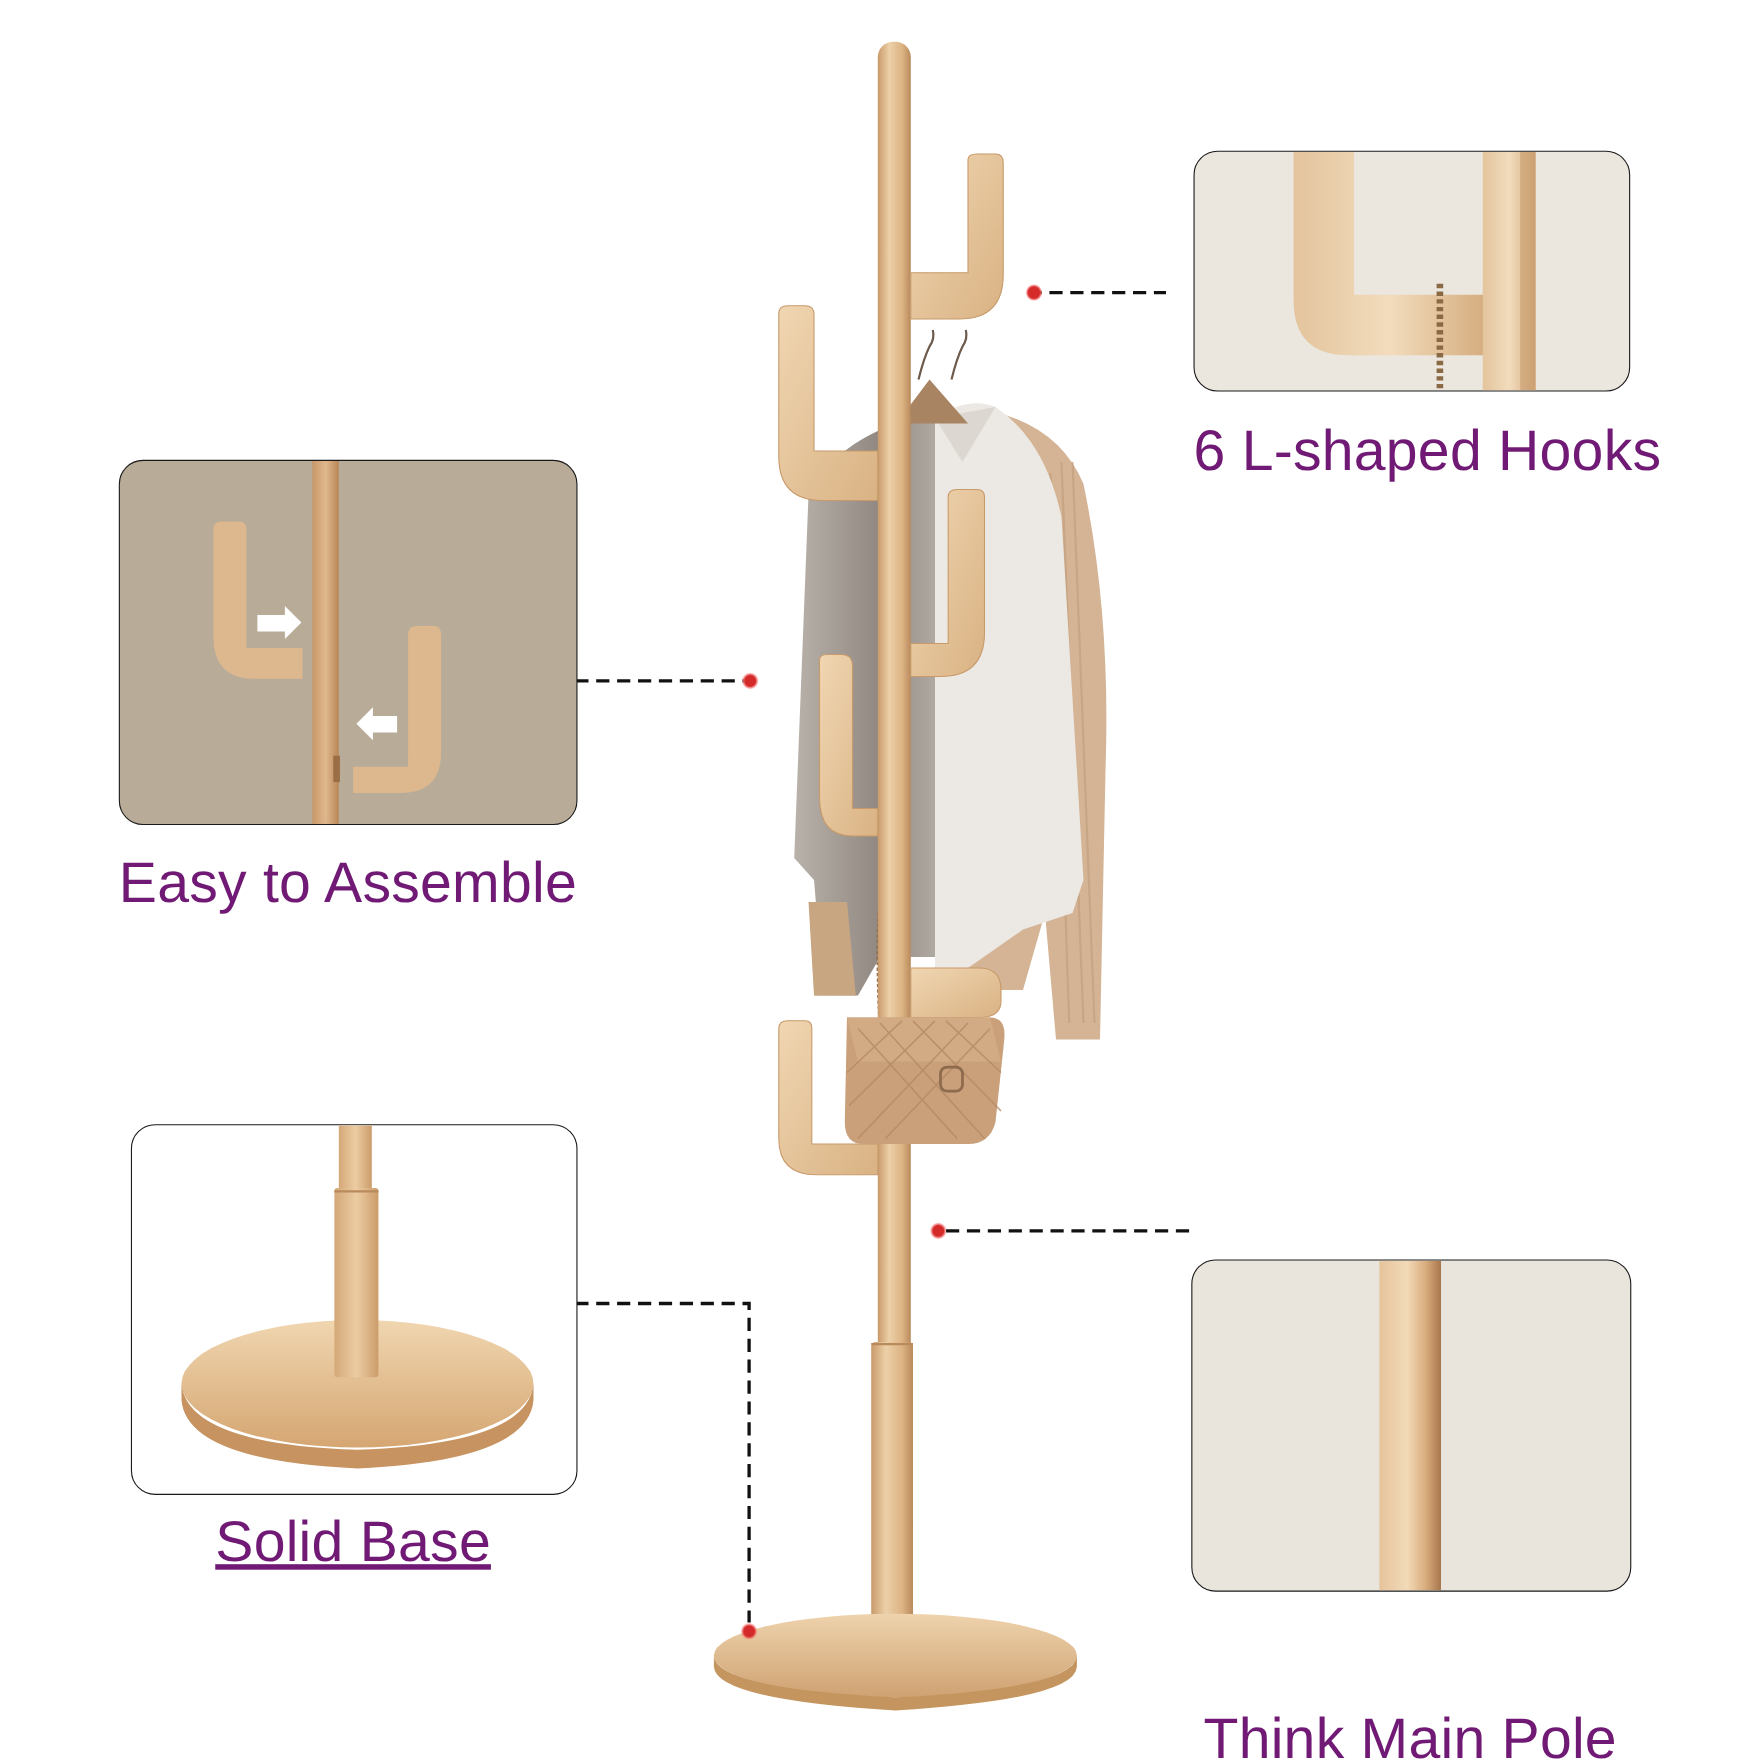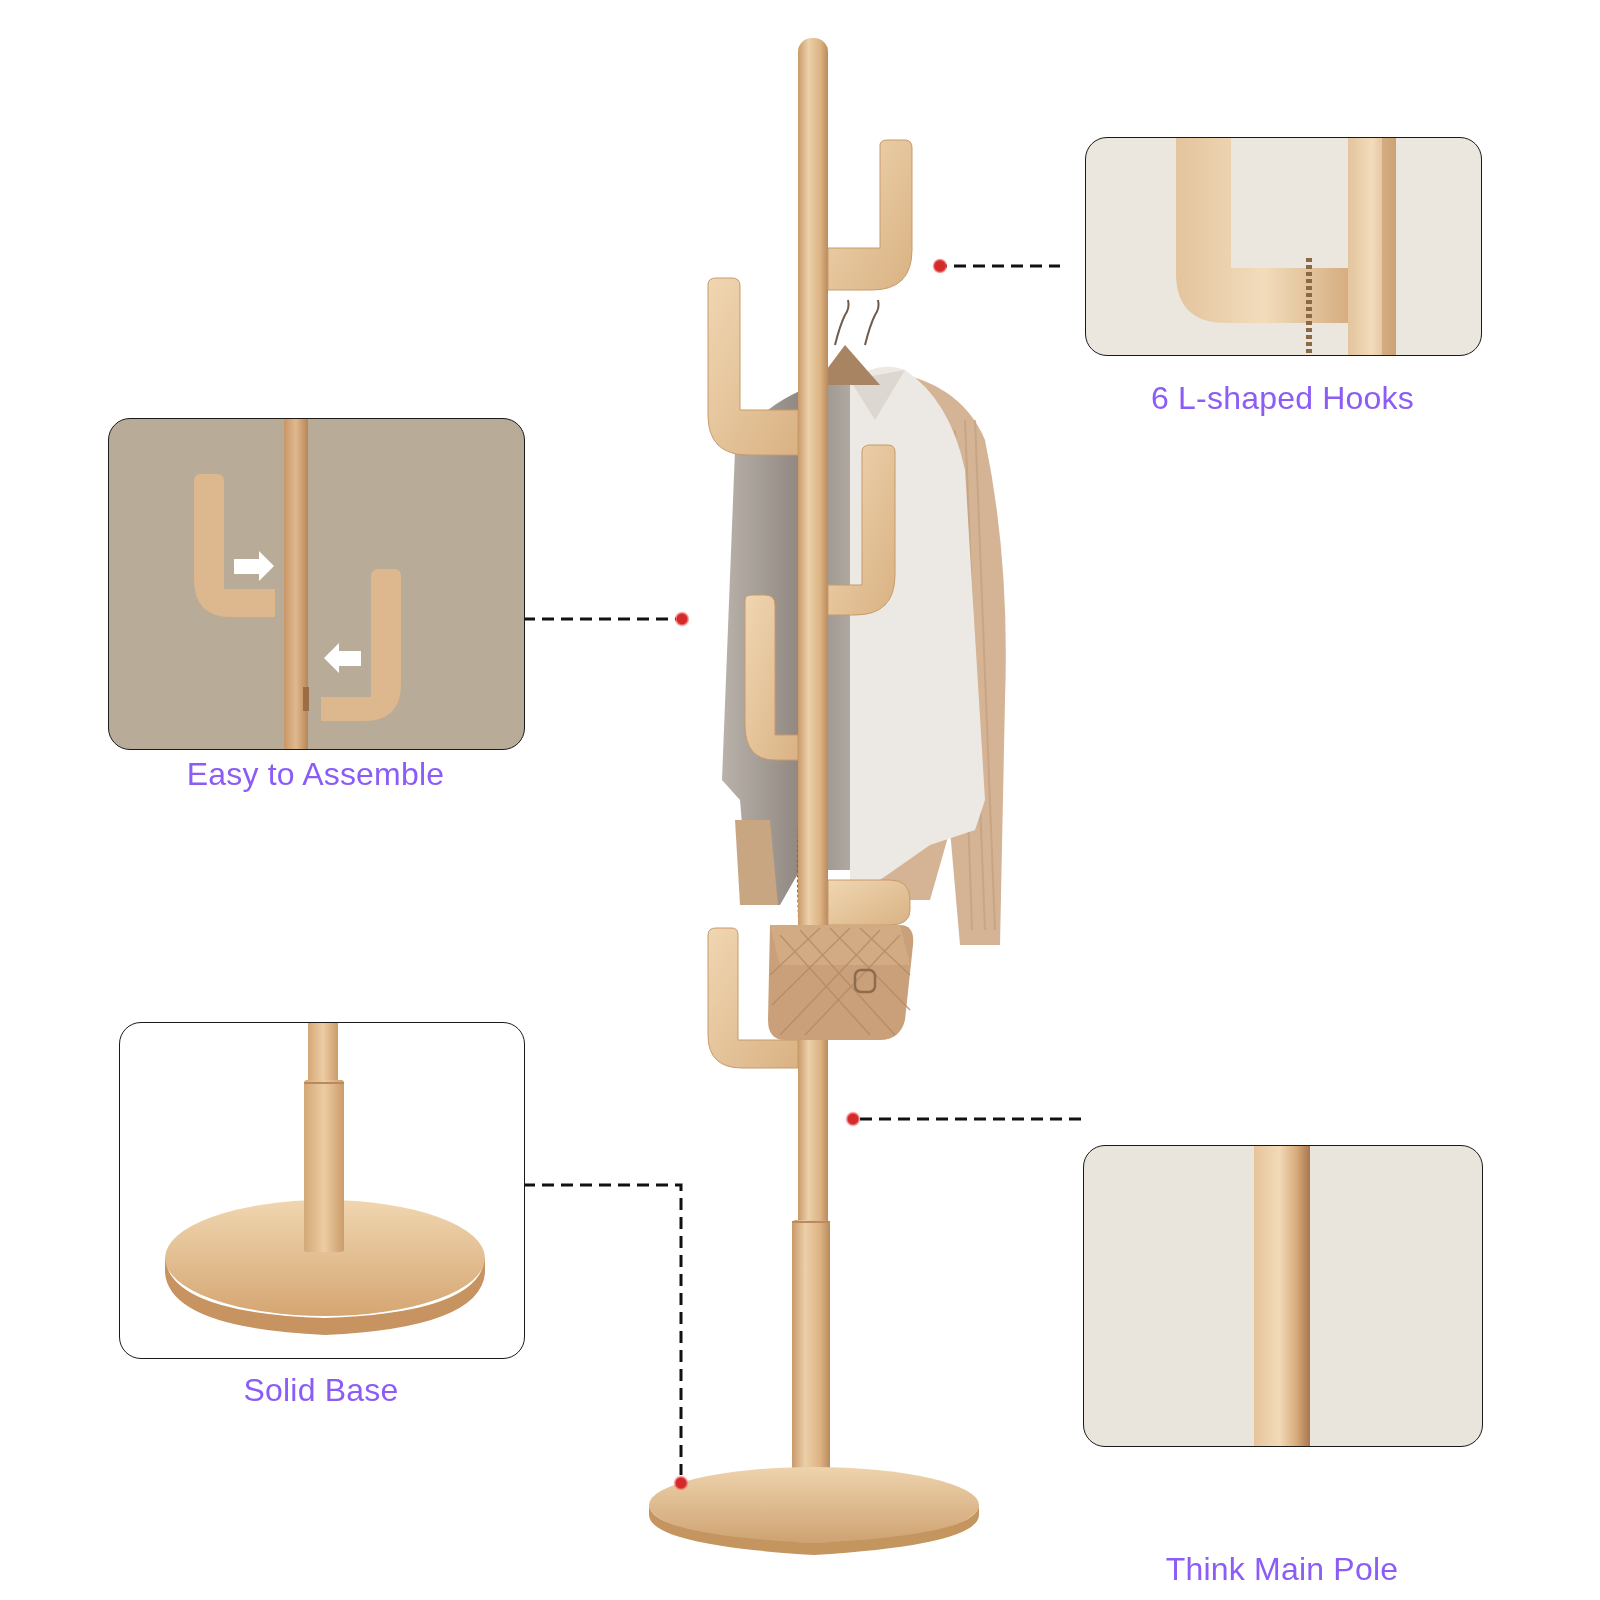--- a/index.html
+++ b/index.html
@@ -1,19 +1,19 @@
 <!DOCTYPE html>
 <html><head>
 <meta charset="utf-8">
 <style>
   html, body { margin:0; padding:0; background:#ffffff; }
   body { width:1600px; height:1600px; position:relative; overflow:hidden;
          font-family:"Liberation Sans", sans-serif; }
   .panel { position:absolute; border:1.5px solid #1a1a1a; border-radius:22px; overflow:hidden; }
-  .caption { position:absolute; color:#8b5cf6; font-size:32px; text-align:center; white-space:nowrap; letter-spacing:0.2px; }
+  .caption { position:absolute; color:#701a75; font-size:52px; text-align:center; white-space:nowrap; letter-spacing:0.2px; }
   .layer { position:absolute; left:0; top:0; }
   svg { display:block; }
 </style>
 </head>
 <body>
 
 <div class="layer">
 <svg width="1600" height="1600" viewBox="0 0 1600 1600">
   <defs>
     <linearGradient id="poleG" x1="0" x2="1" y1="0" y2="0">
@@ -161,21 +161,21 @@
     <path d="M262 158 Q262 150 270 150 L286 150 Q292 150 292 158 L292 265 Q292 302 255 302 L212 302 L212 278 L262 278 Z" fill="#ddb88f"></path>
 
     <g fill="#ffffff">
       <path d="M125 140 L150 140 L150 132 L165 147 L150 162 L150 155 L125 155 Z"></path>
     </g>
     <g fill="#ffffff">
       <path d="M252 232 L230 232 L230 224 L215 239 L230 254 L230 247 L252 247 Z"></path>
     </g>
   </svg>
 </div>
-<div class="caption" style="left:108px; top:756px; width:415px;">Easy to Assemble</div>
+<div class="caption" style="left:108px; top:773px; width:415px;">Easy to Assemble</div>
 
 <div class="panel" style="left:119px; top:1022px; width:404px; height:335px; background:#ffffff;">
   <svg width="404" height="335">
     <defs>
       <linearGradient id="bP" x1="0" x2="1">
           <stop offset="0" stop-color="#d4a877"></stop>
           <stop offset="0.5" stop-color="#eccca3"></stop>
           <stop offset="1" stop-color="#cc9c6a"></stop>
         </linearGradient>
       <linearGradient id="bB" x1="0" x2="0" y1="0" y2="1">
@@ -183,21 +183,21 @@
           <stop offset="1" stop-color="#d5a672"></stop>
         </linearGradient>
     </defs>
     <ellipse cx="205" cy="235" rx="160" ry="58" fill="url(#bB)"></ellipse>
     <path d="M45 235 L45 250 Q50 305 205 312 Q360 305 365 250 L365 235 Q360 290 205 295 Q50 290 45 235 Z" fill="#c69361"></path>
     <rect x="188" y="0" width="30" height="60" fill="url(#bP)"></rect>
     <rect x="184" y="57" width="40" height="172" rx="3" fill="url(#bP)"></rect>
     <line x1="184" y1="60" x2="224" y2="60" stroke="#b98a5c" stroke-width="2"></line>
   </svg>
 </div>
-<div class="caption" style="left:119px; top:1372px; width:404px;">Solid Base</div>
+<div class="caption" style="left:119px; top:1372px; width:404px;text-decoration:underline;">Solid Base</div>
 
 <div class="panel" style="left:1083px; top:1145px; width:398px; height:300px; background:#e9e4dc;">
   <svg width="398" height="300">
     <defs>
       <linearGradient id="tP" x1="0" x2="1">
           <stop offset="0" stop-color="#e6c49c"></stop>
           <stop offset="0.45" stop-color="#f2dab8"></stop>
           <stop offset="0.75" stop-color="#d9ad7e"></stop>
           <stop offset="1" stop-color="#a8764c"></stop>
         </linearGradient>

